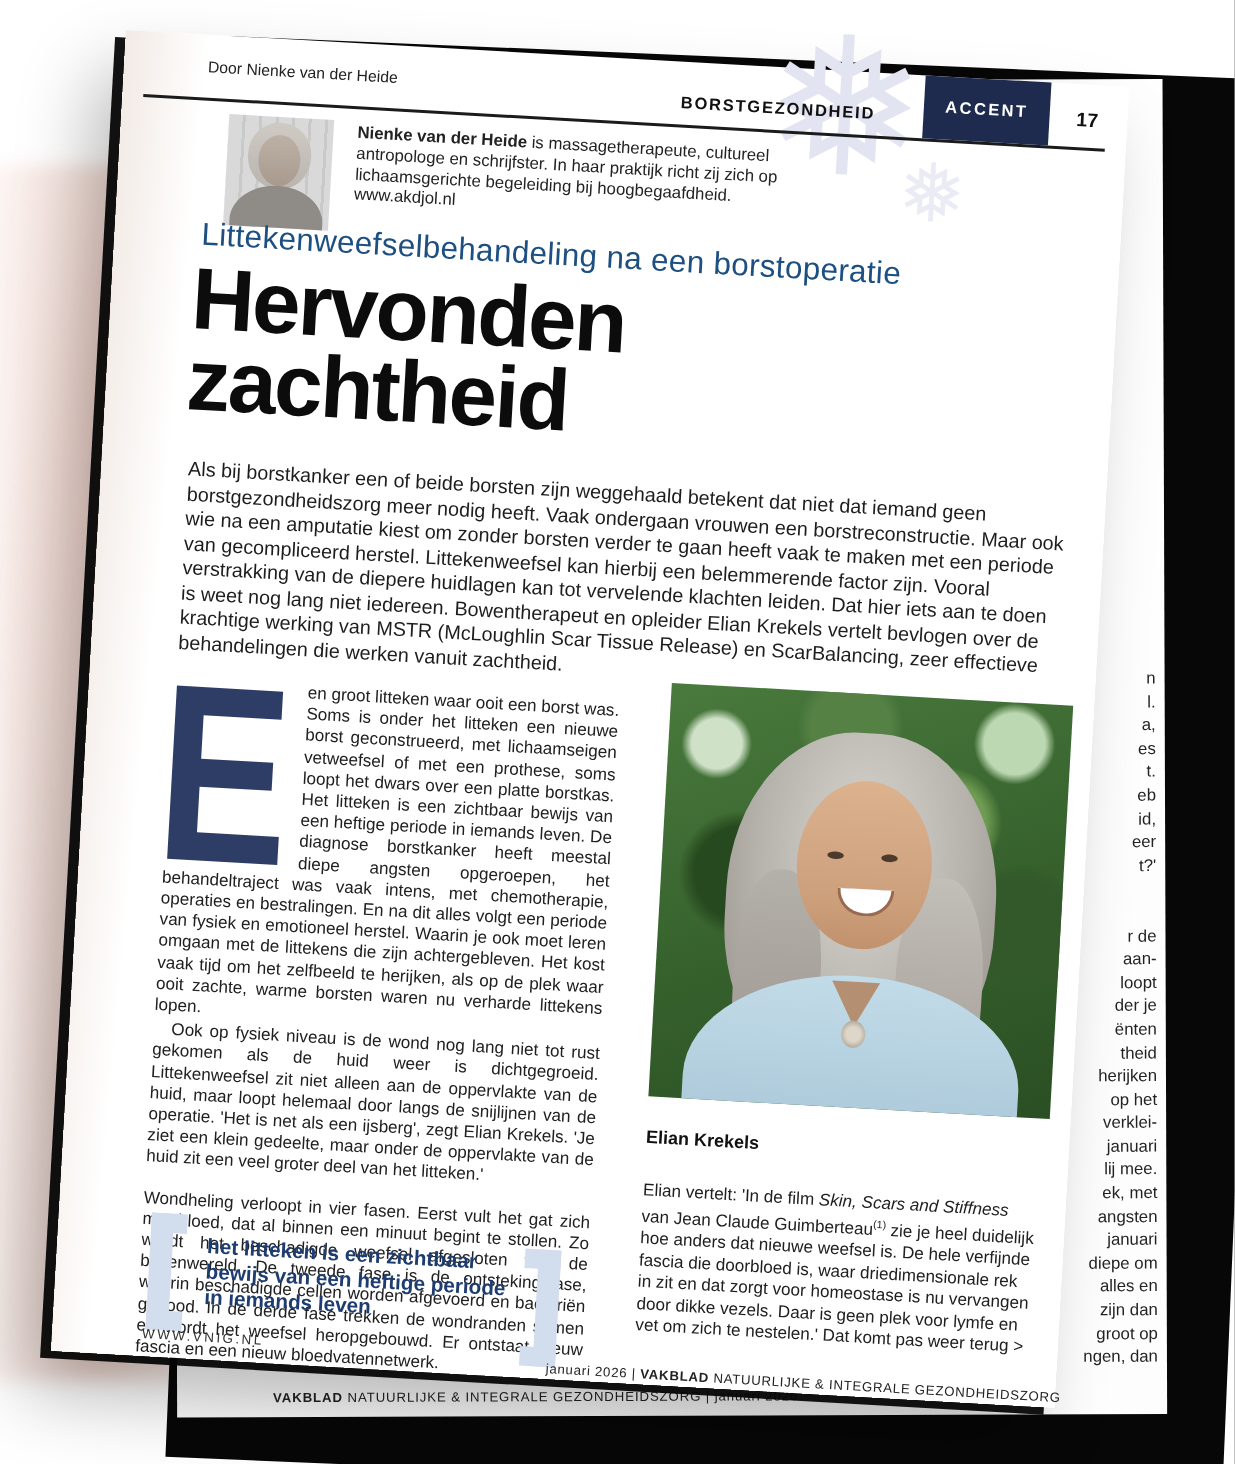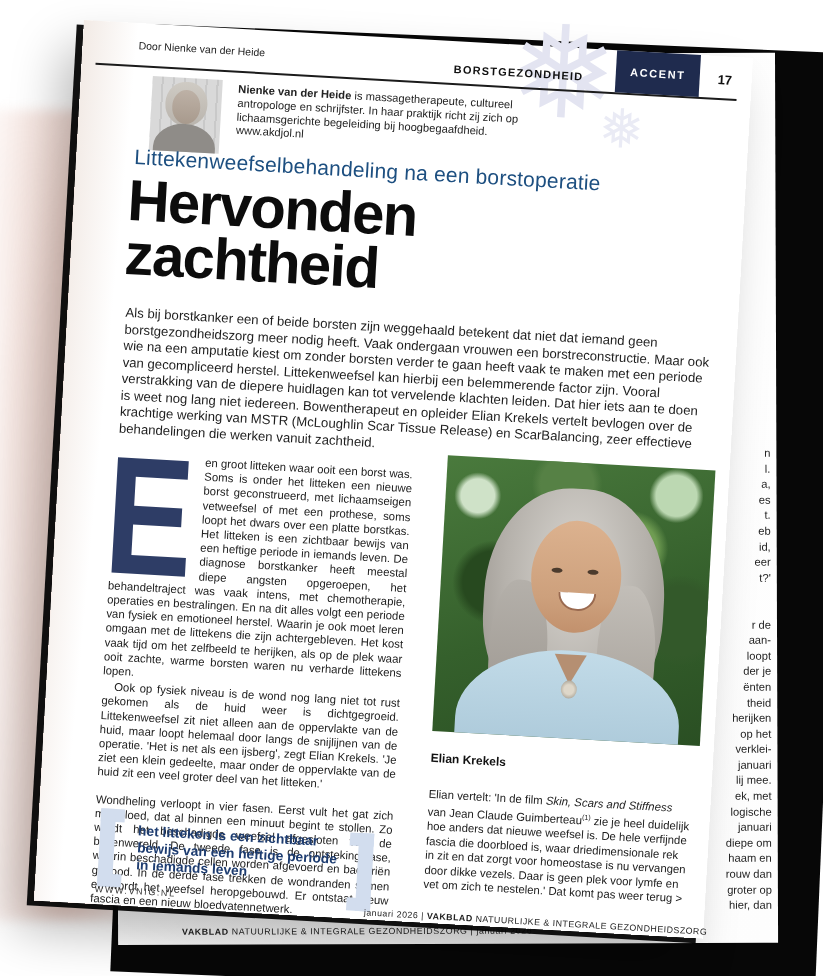--- a/index.html
+++ b/index.html
@@ -148,27 +148,27 @@
       <div class="frag-line">loopt</div>
       <div class="frag-line">der je</div>
       <div class="frag-line">ënten</div>
       <div class="frag-line">theid</div>
       <div class="frag-line">herijken</div>
       <div class="frag-line">op het</div>
       <div class="frag-line">verklei-</div>
       <div class="frag-line">januari</div>
       <div class="frag-line">lij mee.</div>
       <div class="frag-line">ek, met</div>
-      <div class="frag-line">logische</div>
+      <div class="frag-line">angsten</div>
       <div class="frag-line">januari</div>
       <div class="frag-line">diepe om</div>
-      <div class="frag-line">haam en</div>
-      <div class="frag-line">rouw dan</div>
-      <div class="frag-line">groter op</div>
-      <div class="frag-line">hier, dan</div>
+      <div class="frag-line">alles en</div>
+      <div class="frag-line">zijn dan</div>
+      <div class="frag-line">groot op</div>
+      <div class="frag-line">ngen, dan</div>
     </div>
   <div class="back-footer">
     <b>VAKBLAD</b><span> NATUURLIJKE &amp; INTEGRALE GEZONDHEIDSZORG | januari 2026</span>
   </div>
 </div>
 
 <div class="main-page">
 
   <div class="byline">Door Nienke van der Heide</div>
   <span class="snowflake-big" style="color:#e3e4f1;">❅</span>

